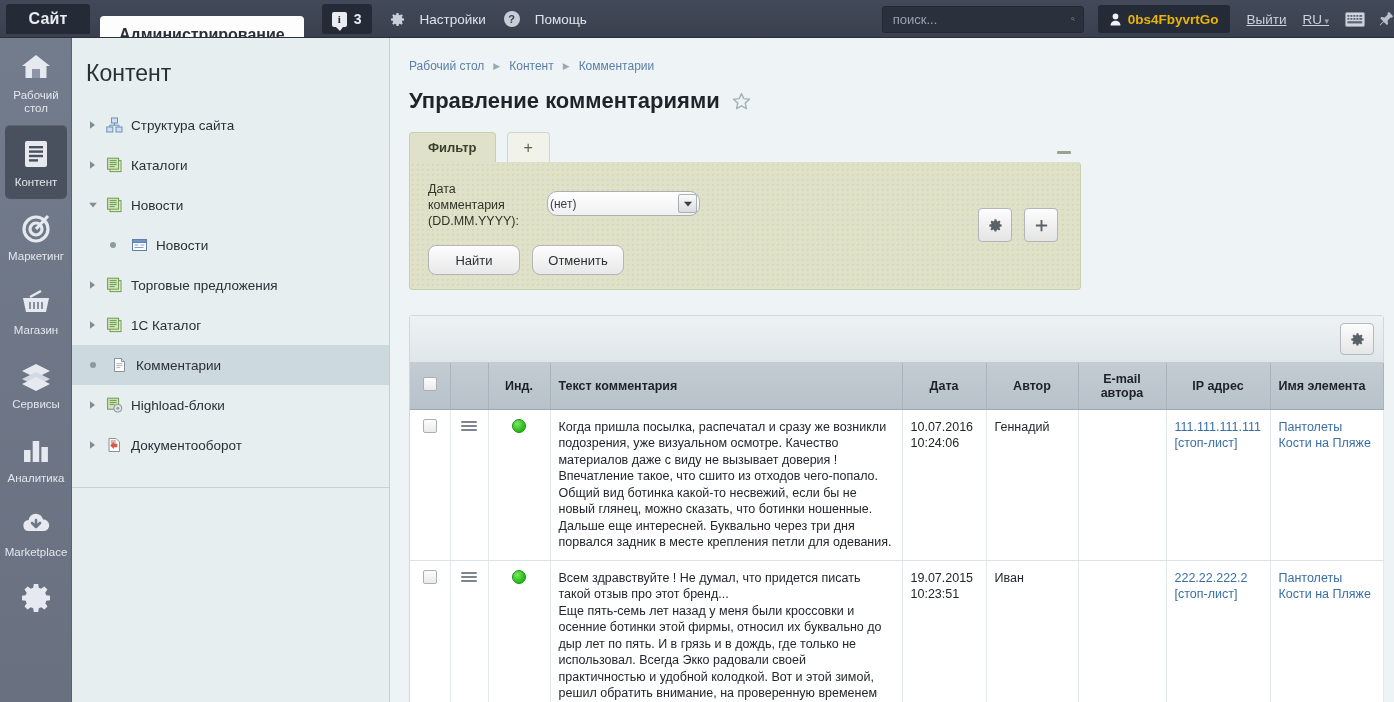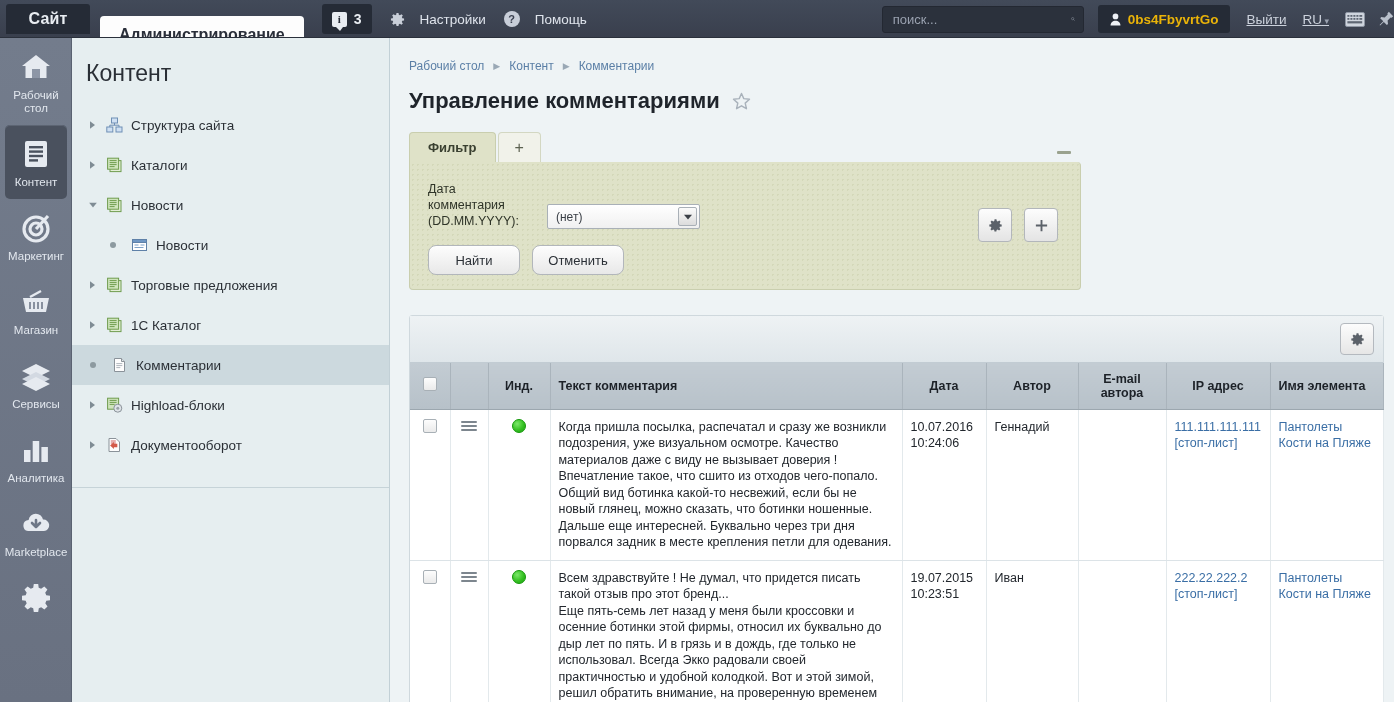--- a/index.html
+++ b/index.html
@@ -137,21 +137,21 @@
     padding:21px 0 0 19px; font-size:12px; color:#5b7fa6; display:flex; align-items:center; gap:9px;
   }
   .crumbs .sep { color:#9aa8b5; font-size:9px; }
   .crumbs a { color:#5b7fa6; text-decoration:none; }
   .page-title-row{ display:flex; align-items:center; gap:12px; padding:15px 0 0 19px;}
   .page-title { font-size:22px; font-weight:bold; color:#1f242b; }
   .star { width:19px;height:19px;display:block; }
 
   
   .filter-block { margin:18px 0 0 19px; width:672px; position:relative; }
-  .ftabs { display:flex; align-items:flex-end; height:30px; gap:2px; position:relative; }
+  .ftabs { display:flex; align-items:flex-end; height:30px; gap:11px; position:relative; }
   .ftab {
     background:#dfe2c8; border:1px solid #c9ceae; border-bottom:none;
     border-radius:4px 4px 0 0; padding:0 18px; height:30px;
     display:flex;align-items:center; font-size:13px;font-weight:bold;color:#3a4030;
   }
   .ftab.plus {
     background:#f1f2ea; border-color:#d3d7c2; padding:0 16px; font-size:16px; color:#5b6150;
     font-weight:normal;
   }
   .minimize {
@@ -159,27 +159,27 @@
     border-radius:1px;
   }
   .fbody {
     background:#dfe2c8;
     background-image: radial-gradient(#d4d8b9 1px, transparent 1px);
     background-size:5px 5px;
     border:1px solid #c9ceae; border-top:none;
     border-radius:0 4px 4px 4px;
     padding:16px 14px 14px 18px; min-height:98px; position:relative;
   }
-  .frow { display:flex; align-items:flex-end; gap:14px; }
+  .frow { display:flex; align-items:center; gap:14px; }
   .flabel { font-size:12.5px; color:#2f3428; line-height:16px; width:105px; padding-top:3px;}
   .fselect {
     width:153px;height:25px; background:#fff;
     background-image:linear-gradient(180deg,#ffffff 0%,#f0f0f0 100%);
-    border:1px solid #a9b0b7; border-radius:2px; display:flex; align-items:center;
-    padding-left:8px; font-size:12px; color:#3a3f46; position:relative;
+    border:1px solid #a9b0b7; border-radius:10px; display:flex; align-items:center;
+    padding-left:2px; font-size:12px; color:#3a3f46; position:relative;
   }
   .fselect .caret {
     position:absolute; right:2px; top:2px; width:19px; height:19px;
     background:linear-gradient(180deg,#fbfbfb,#dcdcdc);
     border:1px solid #a9b0b7; border-radius:2px;
     display:flex;align-items:center;justify-content:center;
   }
   .fbtns{ display:flex; gap:12px; margin-top:16px; }
   .btn {
     height:30px; min-width:92px; padding:0 14px;

